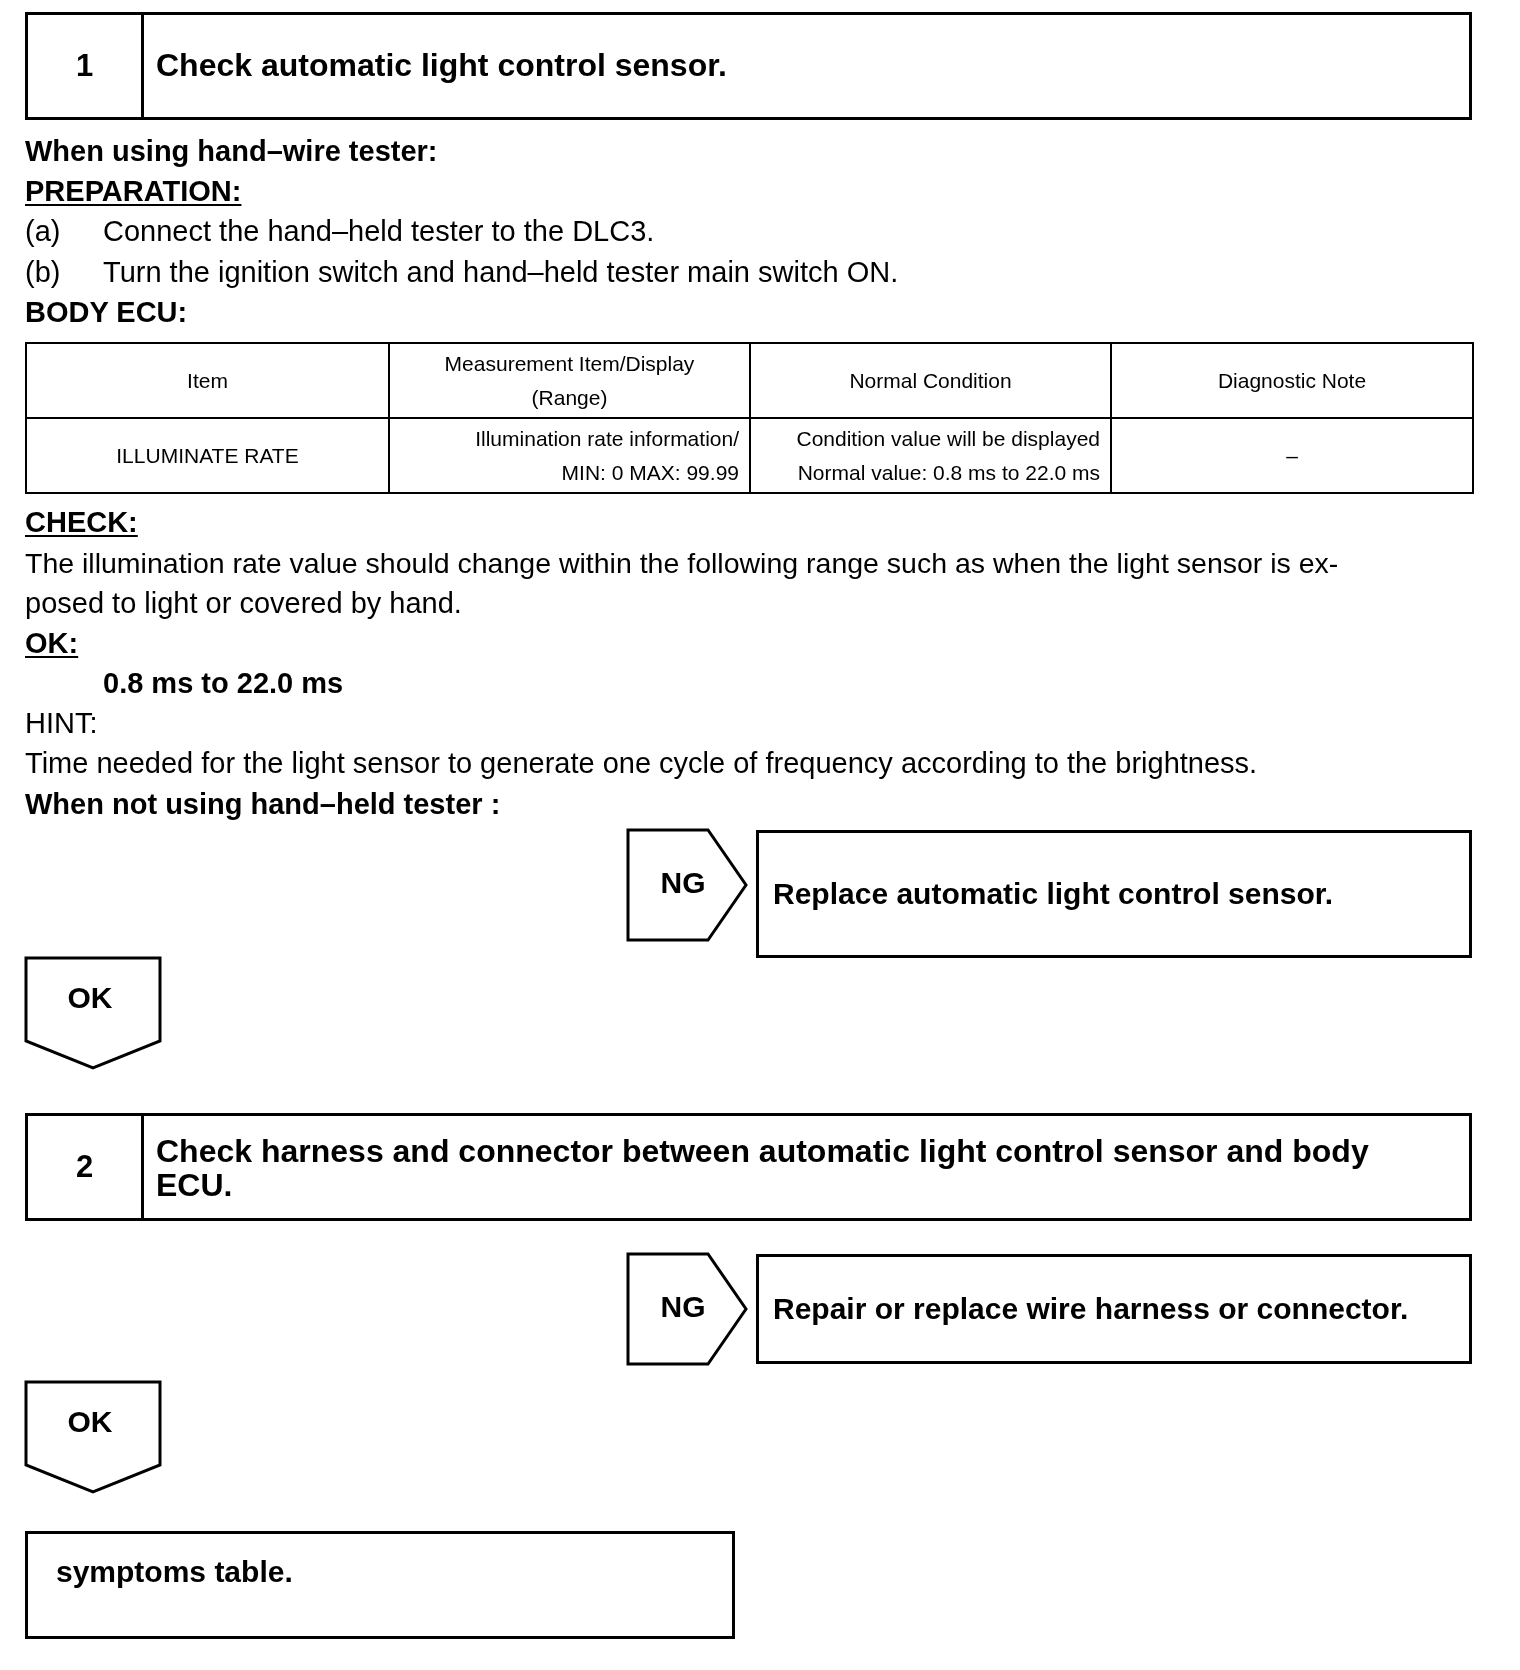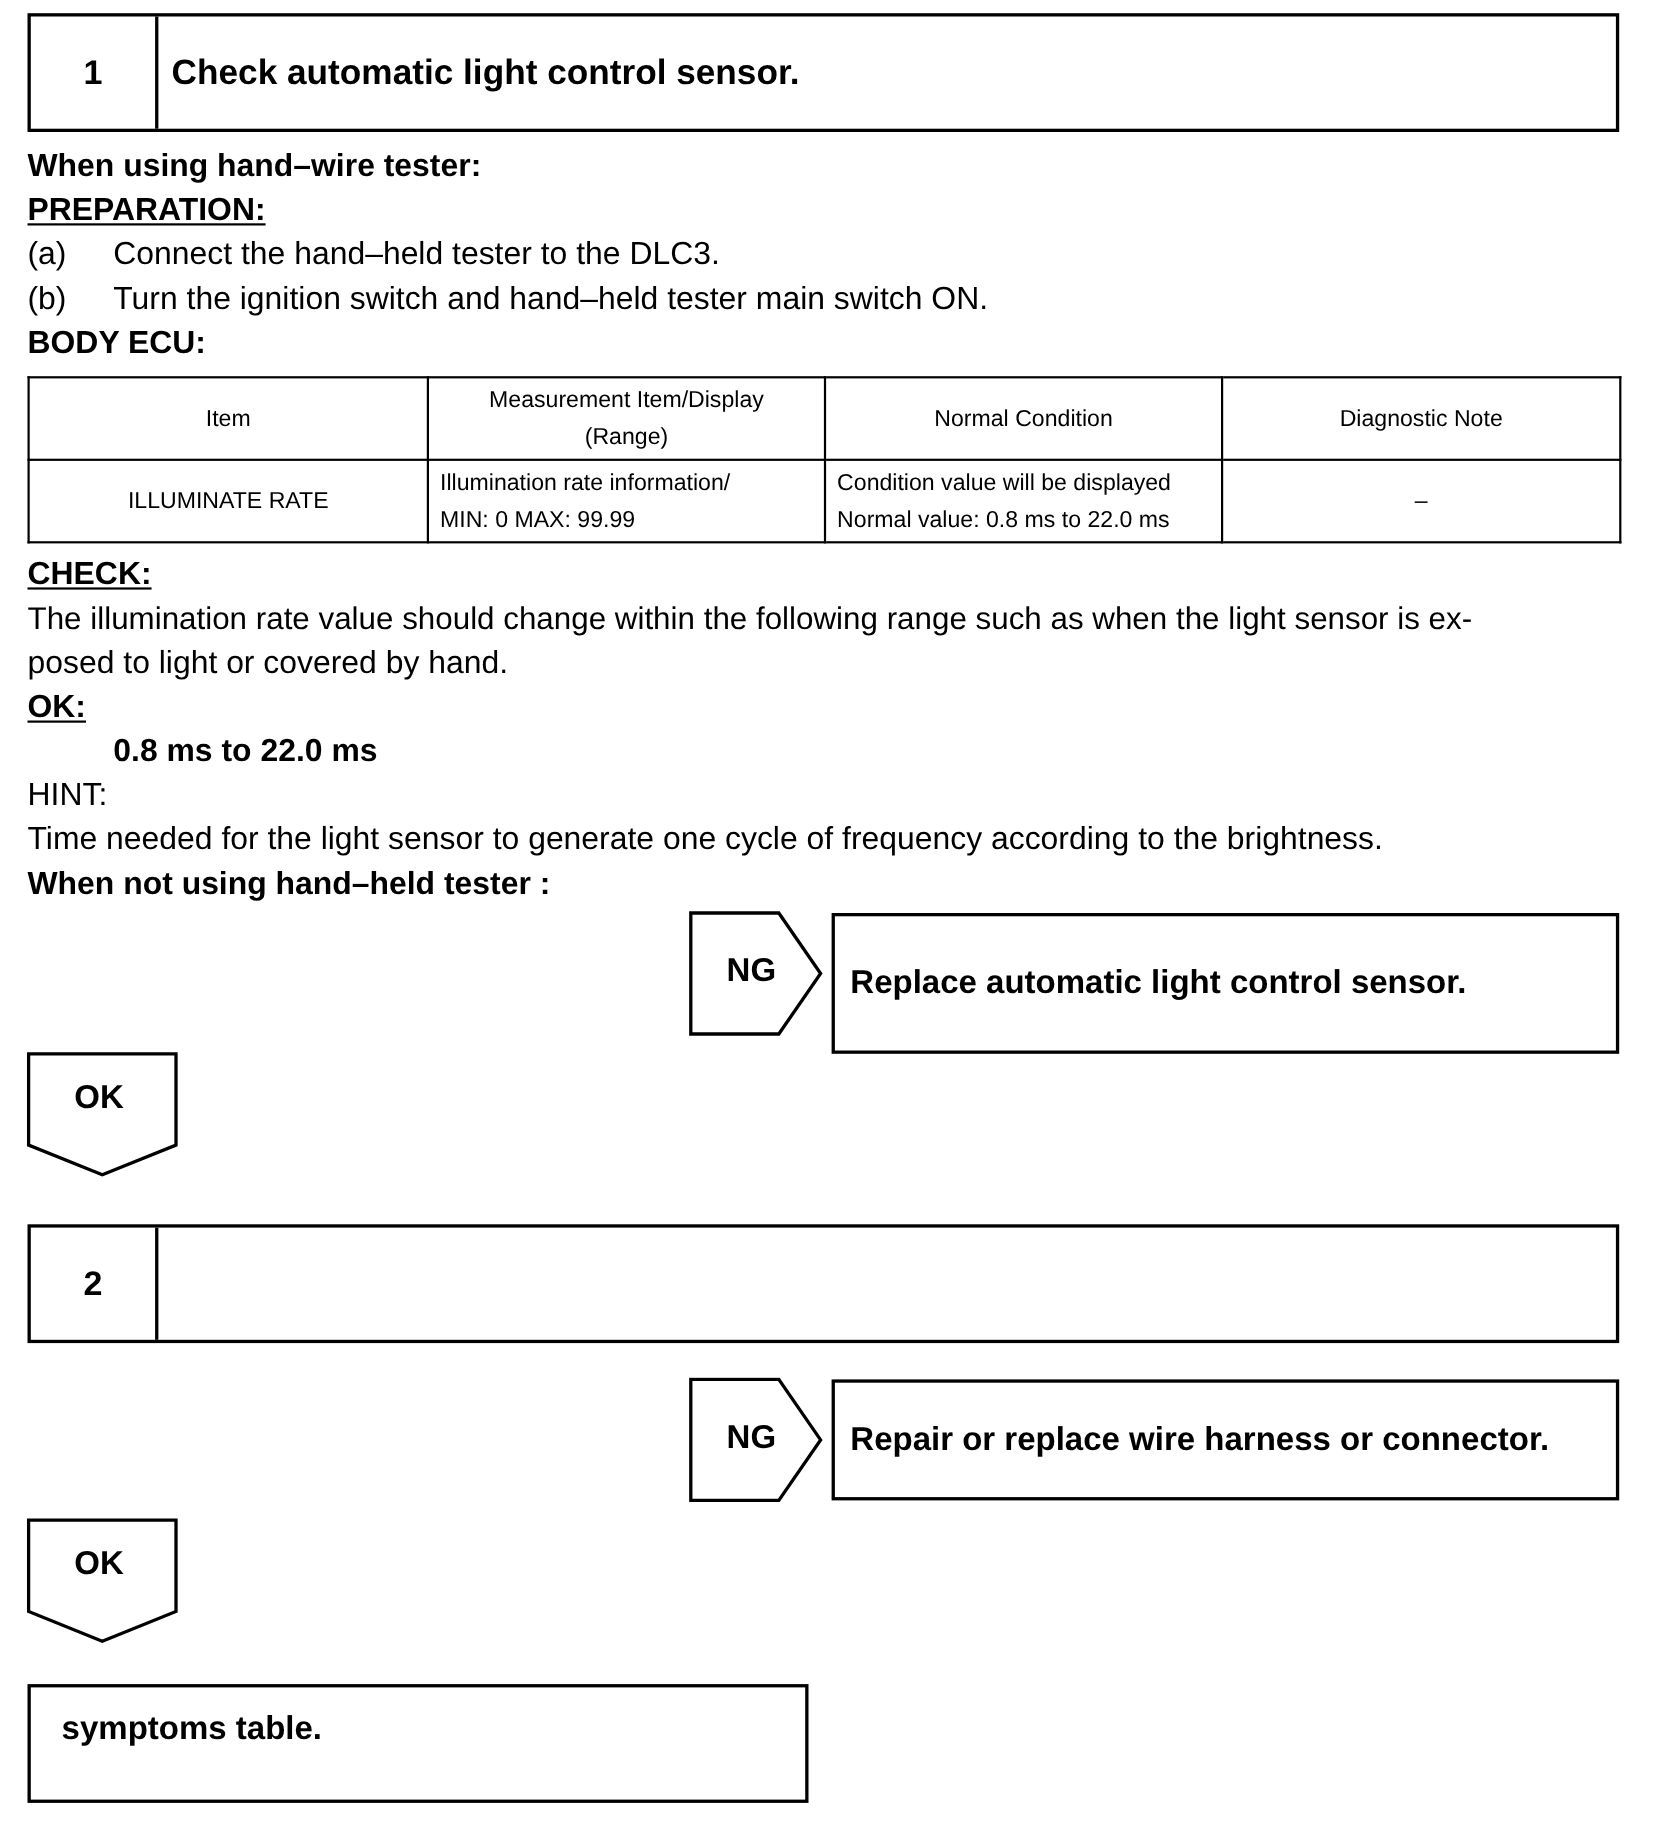--- a/index.html
+++ b/index.html
@@ -11,21 +11,21 @@
   .step-title { position:absolute; left:128px; right:14px; font-weight:bold; font-size:32px; line-height:34px; }
   .line { position:absolute; left:25px; font-size:29px; line-height:34px; white-space:nowrap; }
   .bold { font-weight:bold; }
   .ul { text-decoration:underline; text-underline-offset:3px; }
   .label-col { display:inline-block; width:78px; }
   table.spec { position:absolute; left:25px; top:342px; width:1447px; border-collapse:collapse;
                font-size:21px; table-layout:fixed; }
   table.spec td { border:2.5px solid #000; text-align:center; vertical-align:middle; padding:0 10px; }
   table.spec tr.hdr td { height:73px; line-height:34px; }
   table.spec tr.row td { height:73px; line-height:34px; }
-  table.spec td.left { text-align:left; }
+  table.spec td.left { text-align:right; }
   .ng-shape { position:absolute; }
   .result-box { position:absolute; border:3px solid #000; box-sizing:border-box; display:flex; align-items:center;
                 padding-left:14px; font-weight:bold; font-size:30px; }
   .ok-shape { position:absolute; }
   .shape-label { position:absolute; font-weight:bold; font-size:30px; text-align:center; }
   .final-box { position:absolute; left:25px; top:1531px; width:710px; height:108px; border:3px solid #000;
                box-sizing:border-box; padding:22px 0 0 28px; font-weight:bold; font-size:30px; line-height:32px; }
 </style>
 </head>
 <body>
@@ -94,20 +94,24 @@
   <span>Replace automatic light control sensor.</span>
 </div>
 
 <svg class="ok-shape" style="left:24px;top:956px;" width="138" height="114" viewBox="0 0 138 114">
   <polygon points="2,2 136,2 136,85 69,112 2,85" fill="#fff" stroke="#000" stroke-width="3"></polygon>
 </svg>
 <div class="shape-label" style="left:24px;top:981px;width:132px;">OK</div>
 
 <div class="step-box" style="left:25px;top:1113px;width:1447px;height:108px;">
   <div class="step-num">2</div>
+  <div class="step-title" style="top:18px;">
+    <div>Check harness and connector between automatic light control sensor and body</div>
+    <div>ECU.</div>
+  </div>
 </div>
 
 <svg class="ng-shape" style="left:626px;top:1252px;" width="124" height="114" viewBox="0 0 124 114">
   <polygon points="2,2 82,2 120,57 82,112 2,112" fill="#fff" stroke="#000" stroke-width="3"></polygon>
 </svg>
 <div class="shape-label" style="left:628px;top:1290px;width:110px;">NG</div>
 <div class="result-box" style="left:756px;top:1254px;width:716px;height:110px;">
   <span>Repair or replace wire harness or connector.</span>
 </div>
 

